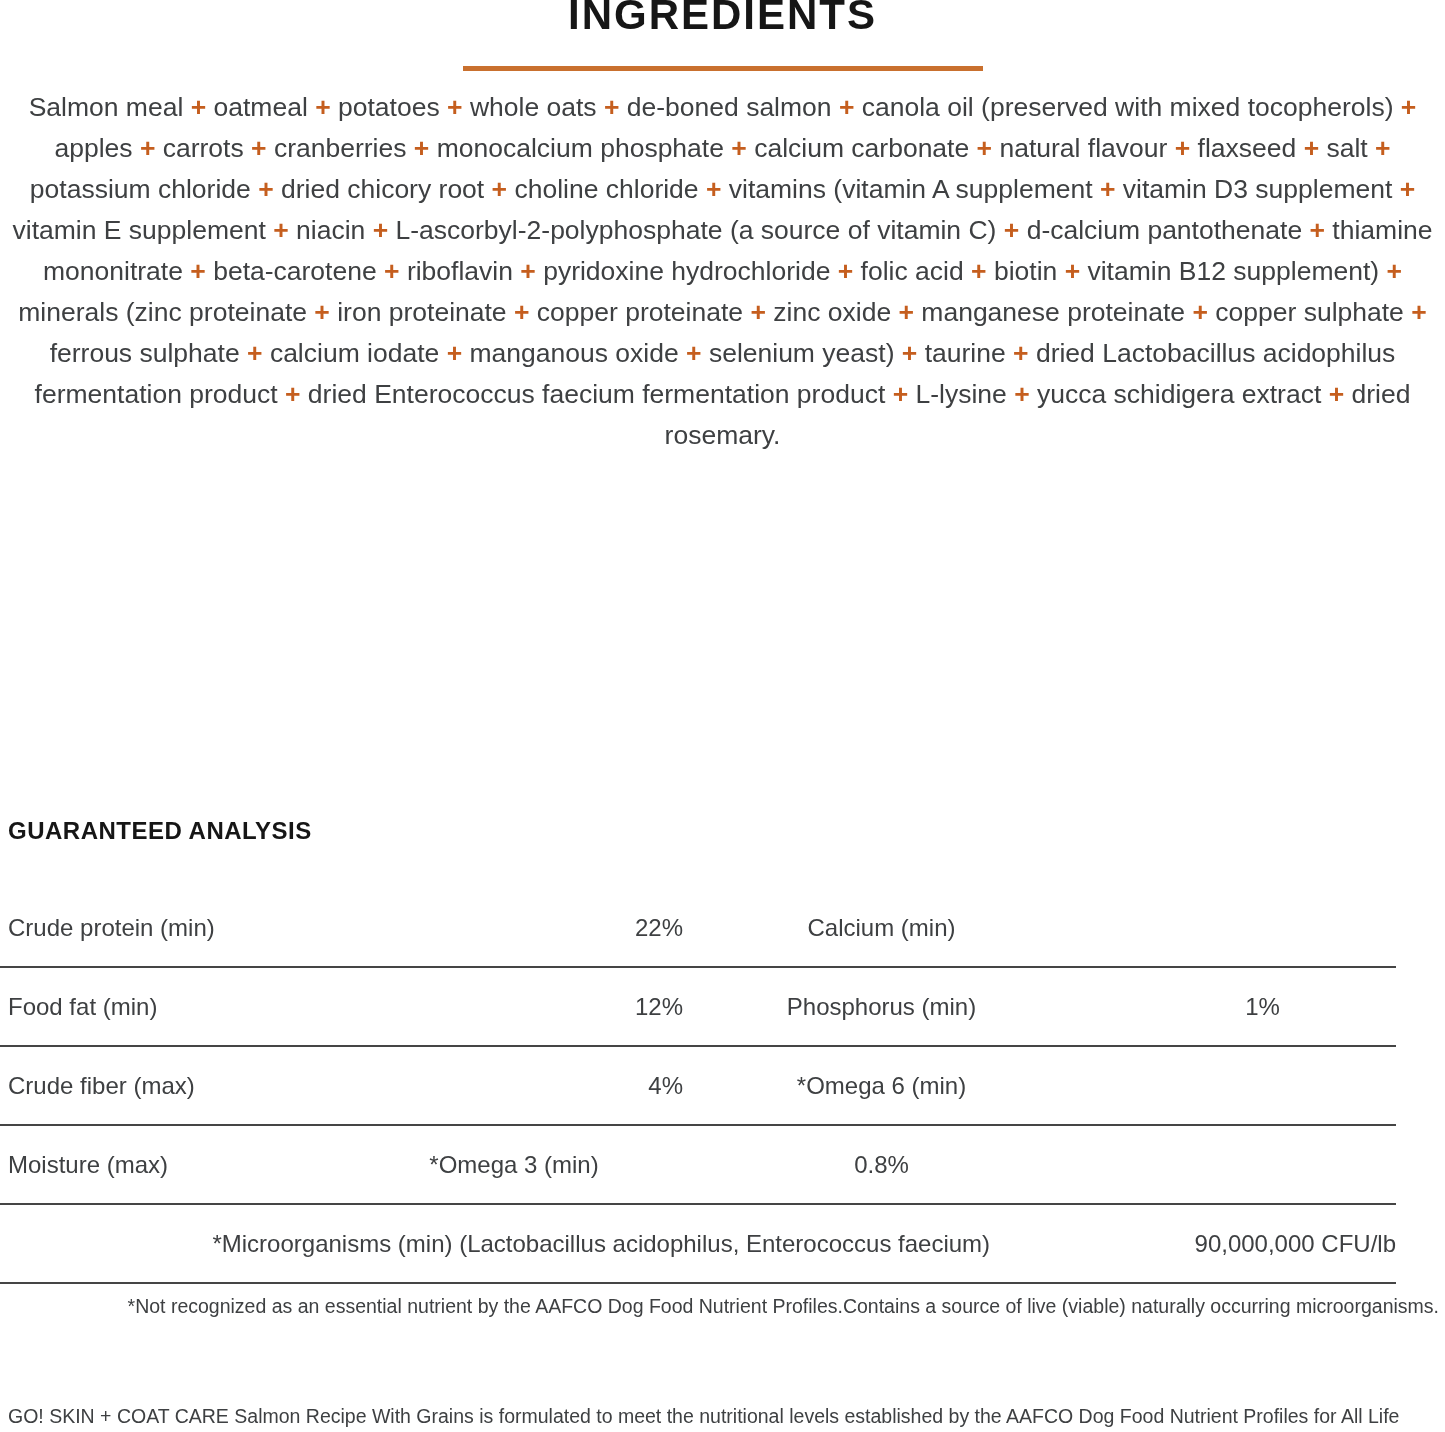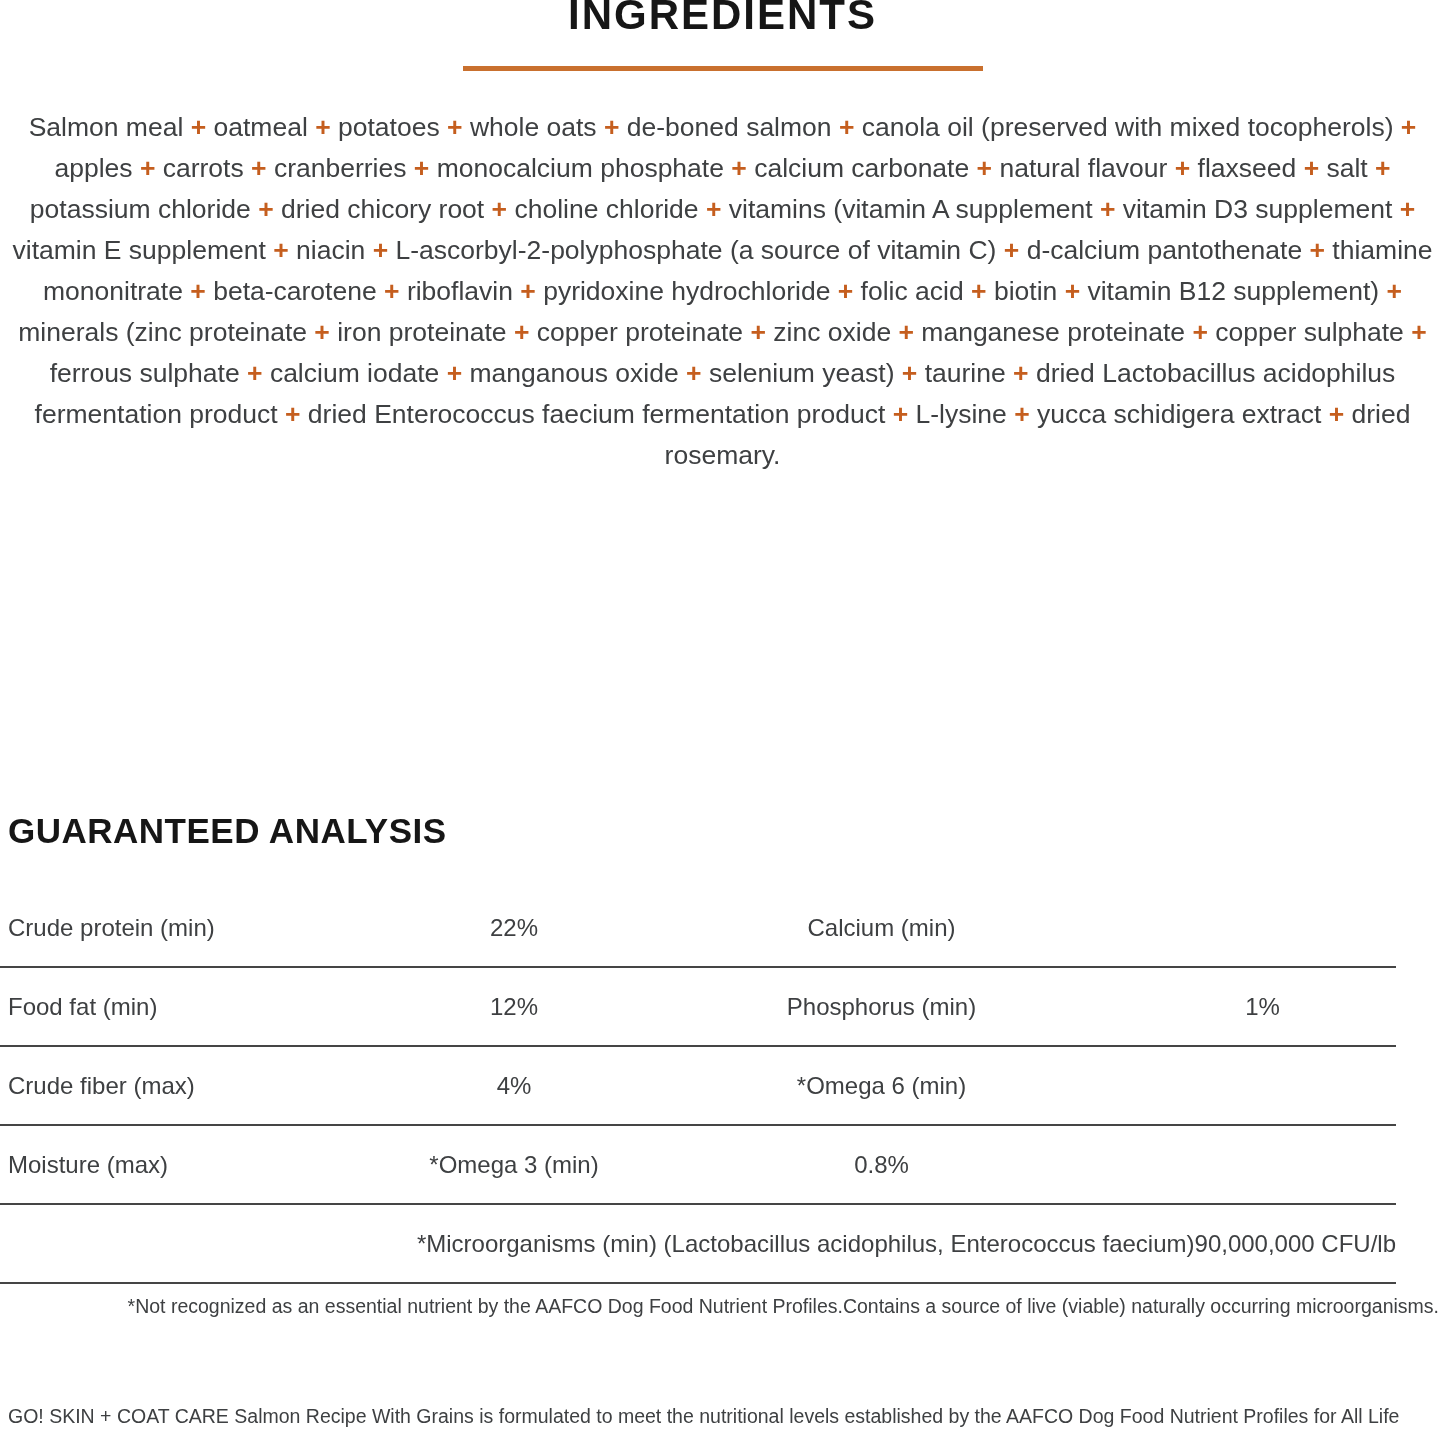--- a/index.html
+++ b/index.html
@@ -26,72 +26,72 @@
     letter-spacing: 2px;
     color: var(--heading-text, #161616);
   }
   .title-rule {
     width: 520px;
     height: 5px;
     margin: 29px auto 0 auto;
     background: var(--title-rule, #C9702E);
   }
   .ingredients-text {
-    margin: 36px auto 0 auto;
+    margin: 16px auto 0 auto;
     width: 1441px;
     text-align: center;
     font-size: 26.5px;
     line-height: 41px;
     color: var(--body-text, #3E4042);
   }
   .plus {
     color: var(--accent-plus, #C55E1E);
     font-weight: 700;
   }
 
   
   .analysis-title {
     position: absolute;
     top: 811px;
     left: 8px;
     margin: 0;
-    font-size: 35px;
+    font-size: 24px;
     line-height: 40px;
     font-weight: 700;
     letter-spacing: 0.5px;
     color: var(--heading-text, #161616);
   }
   .ga-table {
     position: absolute;
     top: 889px;
     left: 0;
     width: 1396px;
   }
   .ga-row {
     display: grid;
     grid-template-columns: 345px 338px 397px 365px;
     align-items: center;
     height: 77px;
     border-bottom: 2px solid var(--divider, #454545);
     font-size: 24px;
   }
   .ga-row .label1 { padding-left: 8px; text-align: left; }
-  .ga-row .value1 { text-align: center; }
+  .ga-row .value1 { text-align: right; }
   .ga-row .label2 { text-align: center; }
   .ga-row .value2 { text-align: center; }
 
   .ga-row-wide {
     display: grid;
     grid-template-columns: 1fr auto;
     align-items: center;
     height: 77px;
     border-bottom: 2px solid var(--divider, #454545);
     font-size: 24px;
   }
-  .ga-row-wide .label { padding-left: 8px; text-align: right; }
+  .ga-row-wide .label { padding-left: 8px; text-align: center; }
   .ga-row-wide .value { text-align: right; }
 
   
   .footnote {
     position: absolute;
     left: 8px;
     width: 1431px;
     font-size: 19.5px;
     line-height: 28px;
     color: var(--body-text, #3E4042);

